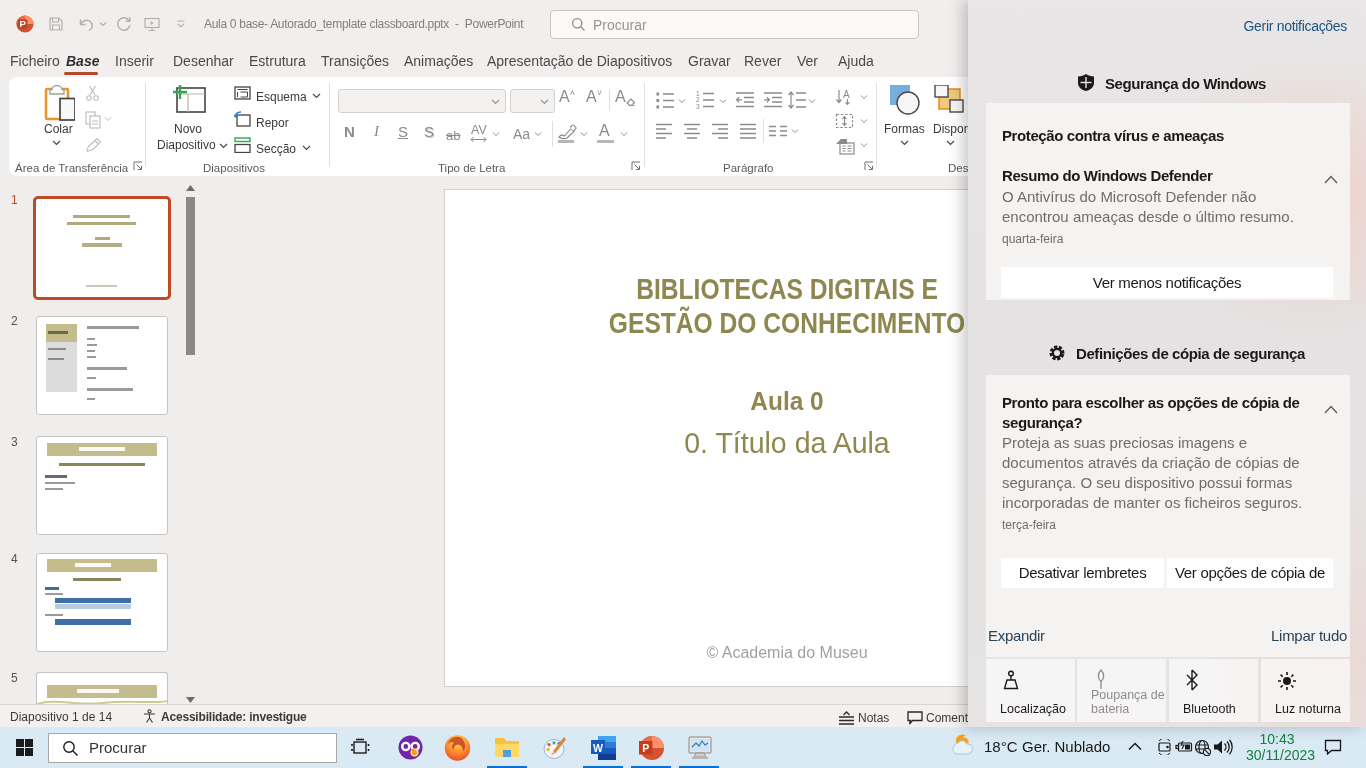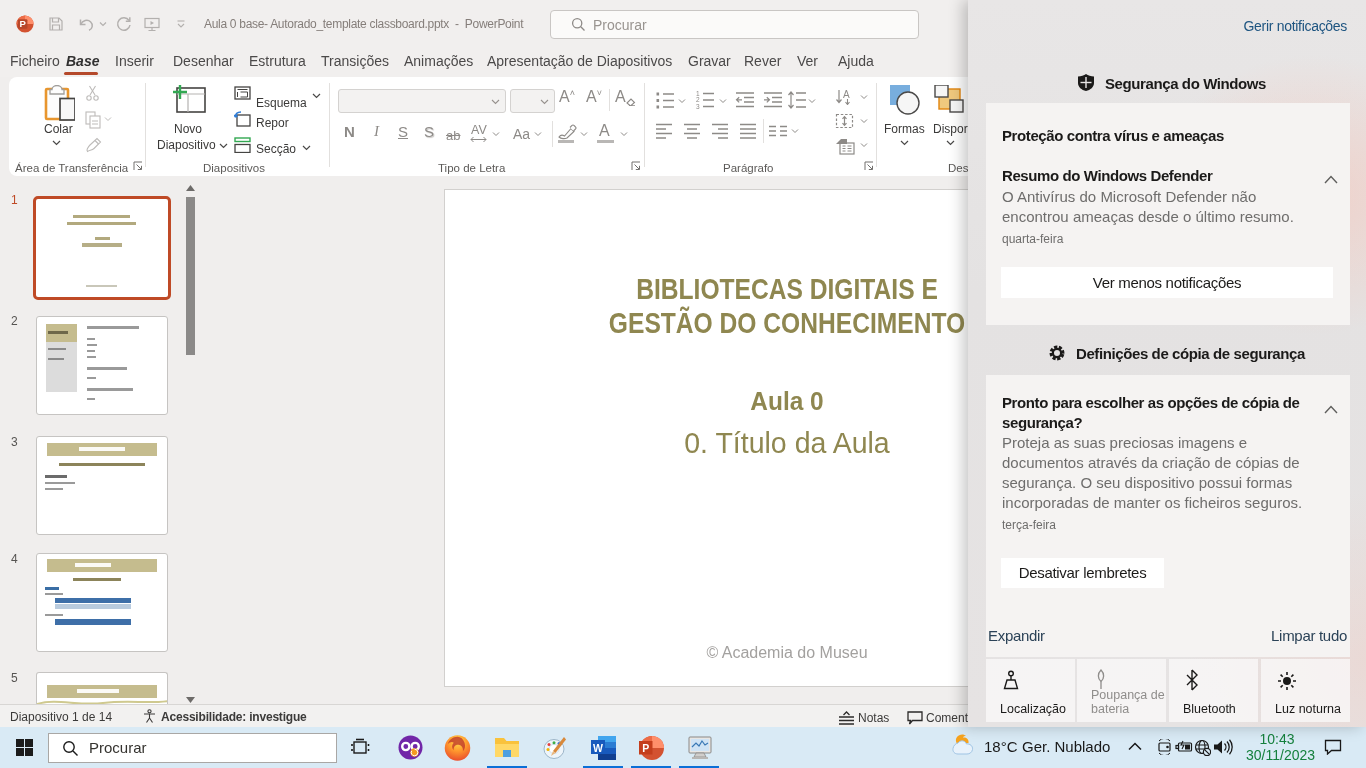--- a/index.html
+++ b/index.html
@@ -180,21 +180,21 @@
     </svg>
     <div class="ribtxt abs" style="left:174px; top:45px;">Novo</div>
     <div class="ribtxt abs" style="left:157px; top:61px;">Diapositivo</div>
     <svg class="abs" style="left:219px; top:66px;" width="9" height="6" viewBox="0 0 9 6" fill="none" stroke="#4a4948" stroke-width="1.2">
         <path d="M1 1 L4.5 4.5 L8 1"></path>
       </svg>
     <svg class="abs" style="left:234px; top:9px;" width="17" height="14" viewBox="0 0 17 14" fill="none" stroke="#454442" stroke-width="1.3">
       <rect x="1" y="1" width="15" height="12"></rect>
         <path d="M3.5 3.5 h10 M3.5 6 v5 M6.5 6 h7 v5 h-7" stroke-width="1"></path>
     </svg>
-    <div class="ribtxt abs" style="left:256px; top:19px;">Esquema</div>
+    <div class="ribtxt abs" style="left:256px; top:13px;">Esquema</div>
     <svg class="abs" style="left:312px; top:16px;" width="9" height="6" viewBox="0 0 9 6" fill="none" stroke="#4a4948" stroke-width="1.2">
         <path d="M1 1 L4.5 4.5 L8 1"></path>
       </svg>
     <svg class="abs" style="left:234px; top:34px;" width="17" height="16" viewBox="0 0 17 16">
       <rect x="3" y="4" width="13" height="11" fill="none" stroke="#454442" stroke-width="1.3"></rect>
       <path d="M7 1 C3 1 1.5 3 1.5 6 M1.5 6 l-1.5 -2 M1.5 6 l2 -1.5" fill="none" stroke="#2e7cd6" stroke-width="1.6"></path>
     </svg>
     <div class="ribtxt abs" style="left:256px; top:39px;">Repor</div>
     <svg class="abs" style="left:234px; top:60px;" width="17" height="16" viewBox="0 0 17 16">
       <rect x="1" y="1" width="15" height="3.5" fill="none" stroke="#32a852" stroke-width="1.4"></rect>
@@ -575,21 +575,21 @@
   <div id="notif">
     <div class="nlink" style="right:19px; top:18px; color:#1d5480; font-size:14px;">Gerir notificações</div>
 
     <svg class="abs" style="left:110px; top:74px;" width="16" height="17" viewBox="0 0 16 17" fill="#1b1a19">
       <path d="M8 0 C10 1.5 13 2.5 16 2.5 L16 9 C16 13 12.5 16 8 17 C3.5 16 0 13 0 9 L0 2.5 C3 2.5 6 1.5 8 0 Z"></path>
       <path d="M8 3 v11" stroke="#e8e6e5" stroke-width="1.4"></path>
       <path d="M2.5 8.5 h11" stroke="#e8e6e5" stroke-width="1.4"></path>
     </svg>
     <div class="nhead" style="left:137px; top:75px;">Segurança do Windows</div>
 
-    <div class="ncard" style="top:103px; height:222px;">
+    <div class="ncard" style="top:103px; height:197px;">
       <div class="abs title" style="left:16px; top:24px;">Proteção contra vírus e ameaças</div>
       <div class="abs title" style="left:16px; top:64px;">Resumo do Windows Defender</div>
       <div class="abs body" style="left:16px; top:84px; width:310px;">O Antivírus do Microsoft Defender não encontrou ameaças desde o último resumo.</div>
       <div class="abs day" style="left:16px; top:129px;">quarta-feira</div>
       <svg class="abs" style="left:338px; top:72px;" width="14" height="9" viewBox="0 0 14 9" fill="none" stroke="#5f5e5d" stroke-width="1.4">
           <path d="M1 8 L7 1.5 L13 8"></path>
         </svg>
       <div class="nbtn" style="left:15px; top:164px; width:332px; height:31px;">Ver menos notificações</div>
     </div>
 
@@ -600,20 +600,21 @@
     <div class="nhead" style="left:108px; top:345px;">Definições de cópia de segurança</div>
 
     <div class="ncard" style="top:375px; height:282px;">
       <div class="abs title" style="left:16px; top:18px; width:320px; line-height:20px;">Pronto para escolher as opções de cópia de segurança?</div>
       <div class="abs body" style="left:16px; top:58px; width:320px;">Proteja as suas preciosas imagens e documentos através da criação de cópias de segurança. O seu dispositivo possui formas incorporadas de manter os ficheiros seguros.</div>
       <div class="abs day" style="left:16px; top:143px;">terça-feira</div>
       <svg class="abs" style="left:338px; top:30px;" width="14" height="9" viewBox="0 0 14 9" fill="none" stroke="#5f5e5d" stroke-width="1.4">
           <path d="M1 8 L7 1.5 L13 8"></path>
         </svg>
       <div class="nbtn" style="left:15px; top:183px; width:163px; height:30px; line-height:30px;">Desativar lembretes</div>
+      <div class="nbtn" style="left:181px; top:183px; width:166px; height:30px; line-height:30px;">Ver opções de cópia de</div>
     </div>
 
     <div class="nlink" style="left:20px; top:627px;">Expandir</div>
     <div class="nlink" style="right:19px; top:627px;">Limpar tudo</div>
 
     <div class="tile" style="left:18px;">
       <svg class="abs" style="left:15px; top:11px;" width="20" height="21" viewBox="0 0 20 21" fill="none" stroke="#1b1a19" stroke-width="1.4">
         <circle cx="10" cy="3.5" r="2.3"></circle>
         <path d="M10 6 v4"></path>
         <path d="M6 10 L3.5 18.5 h13 L14 10 Z"></path>

